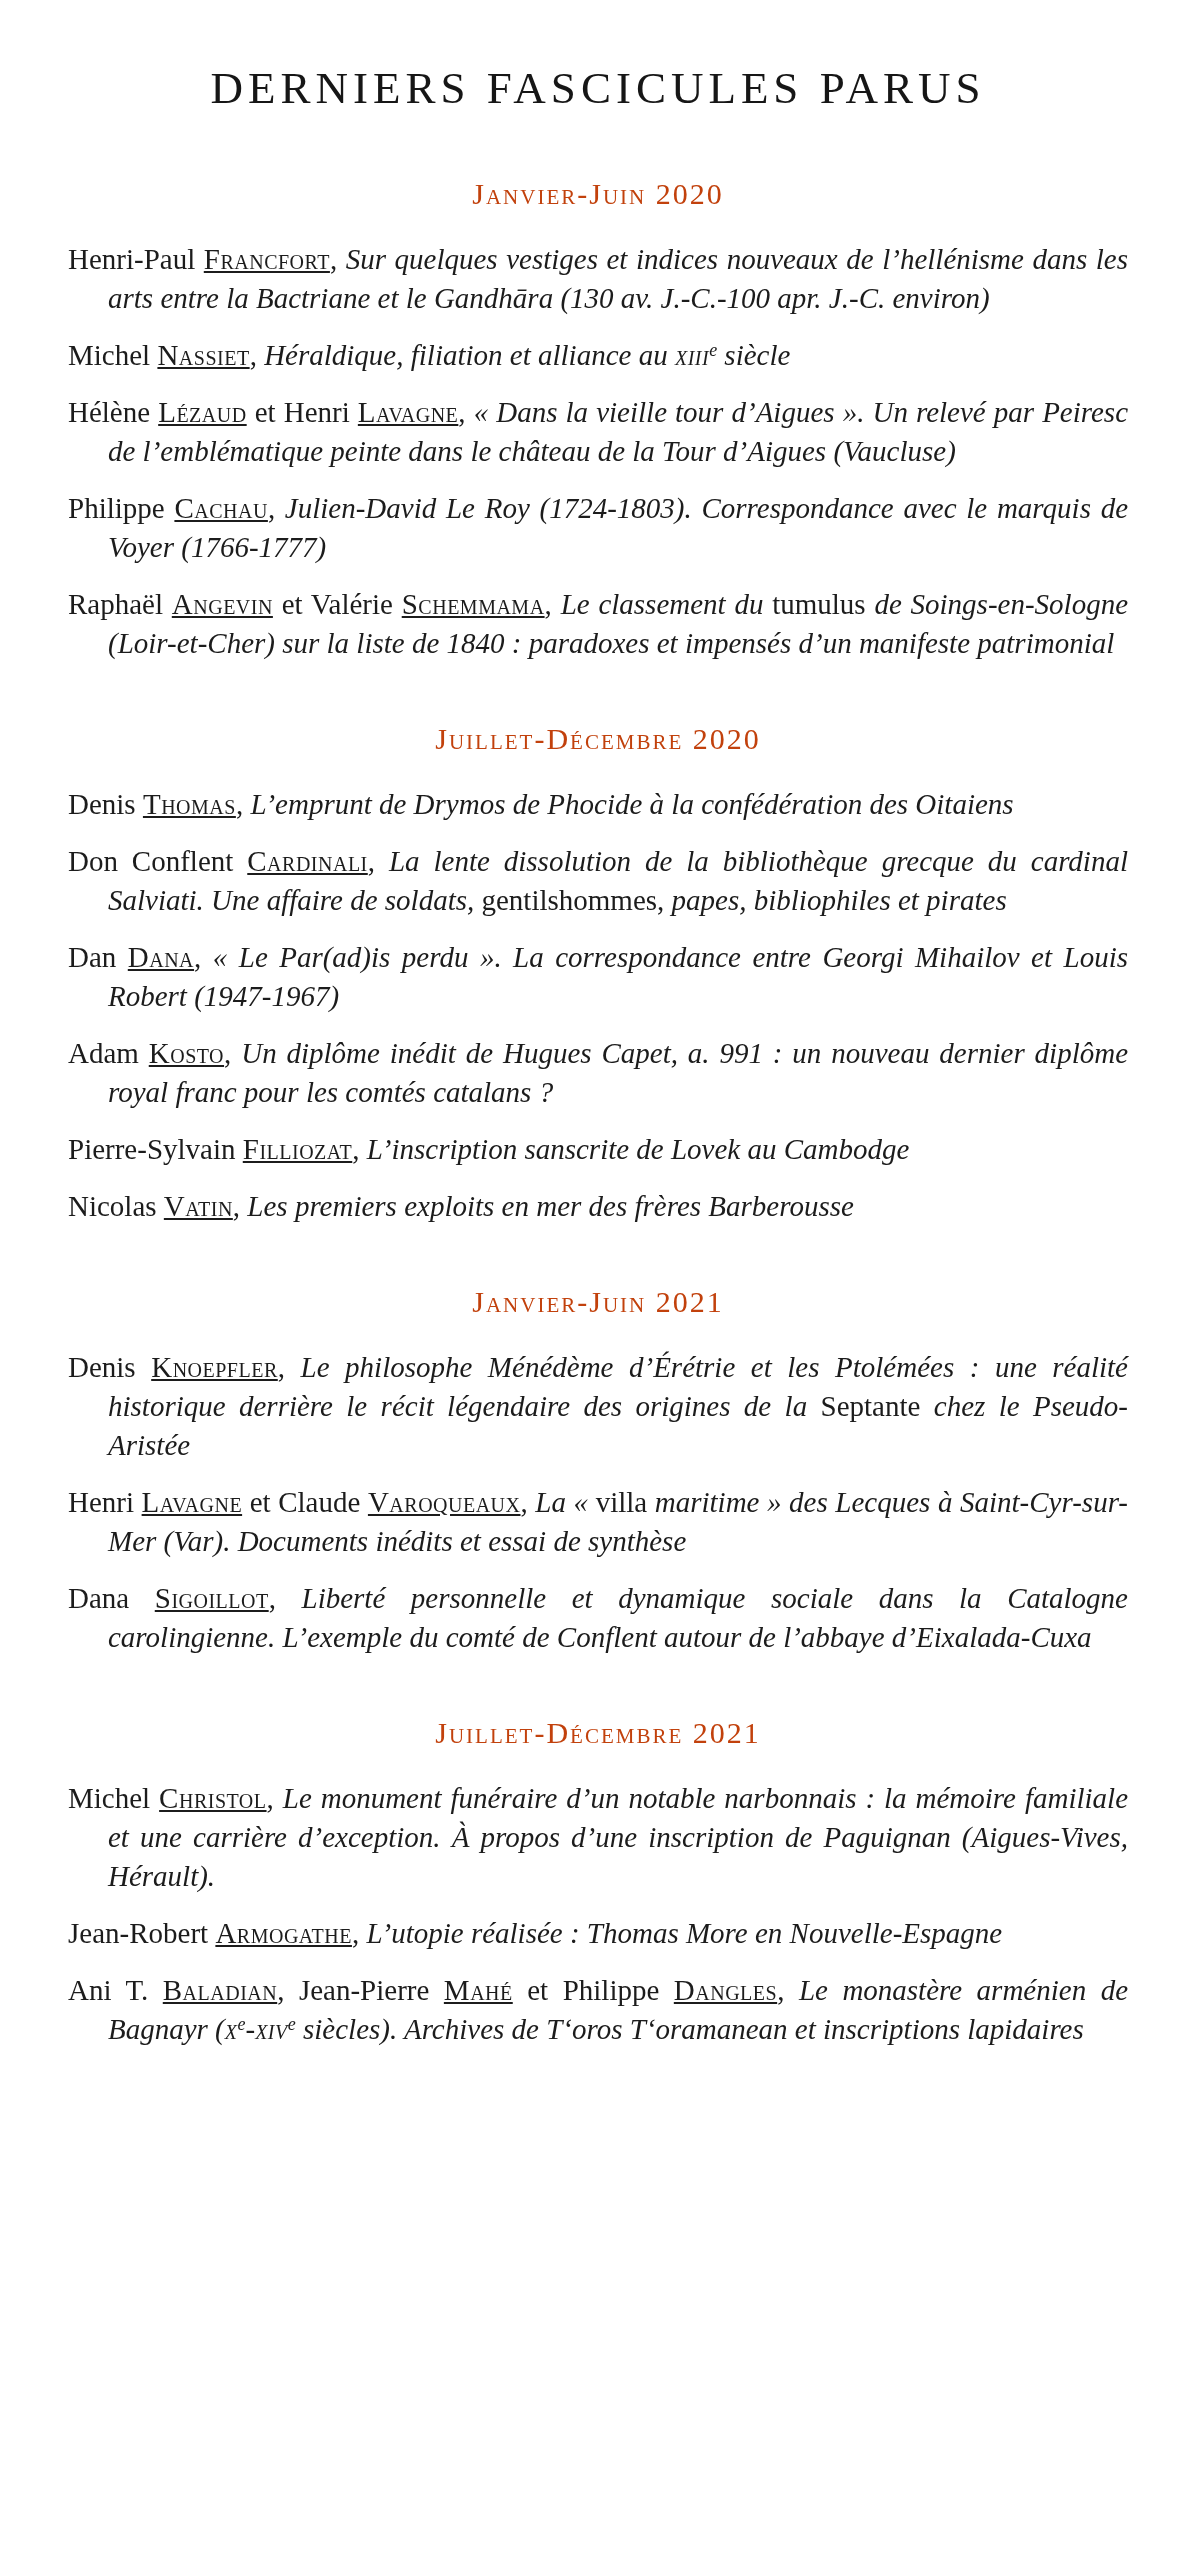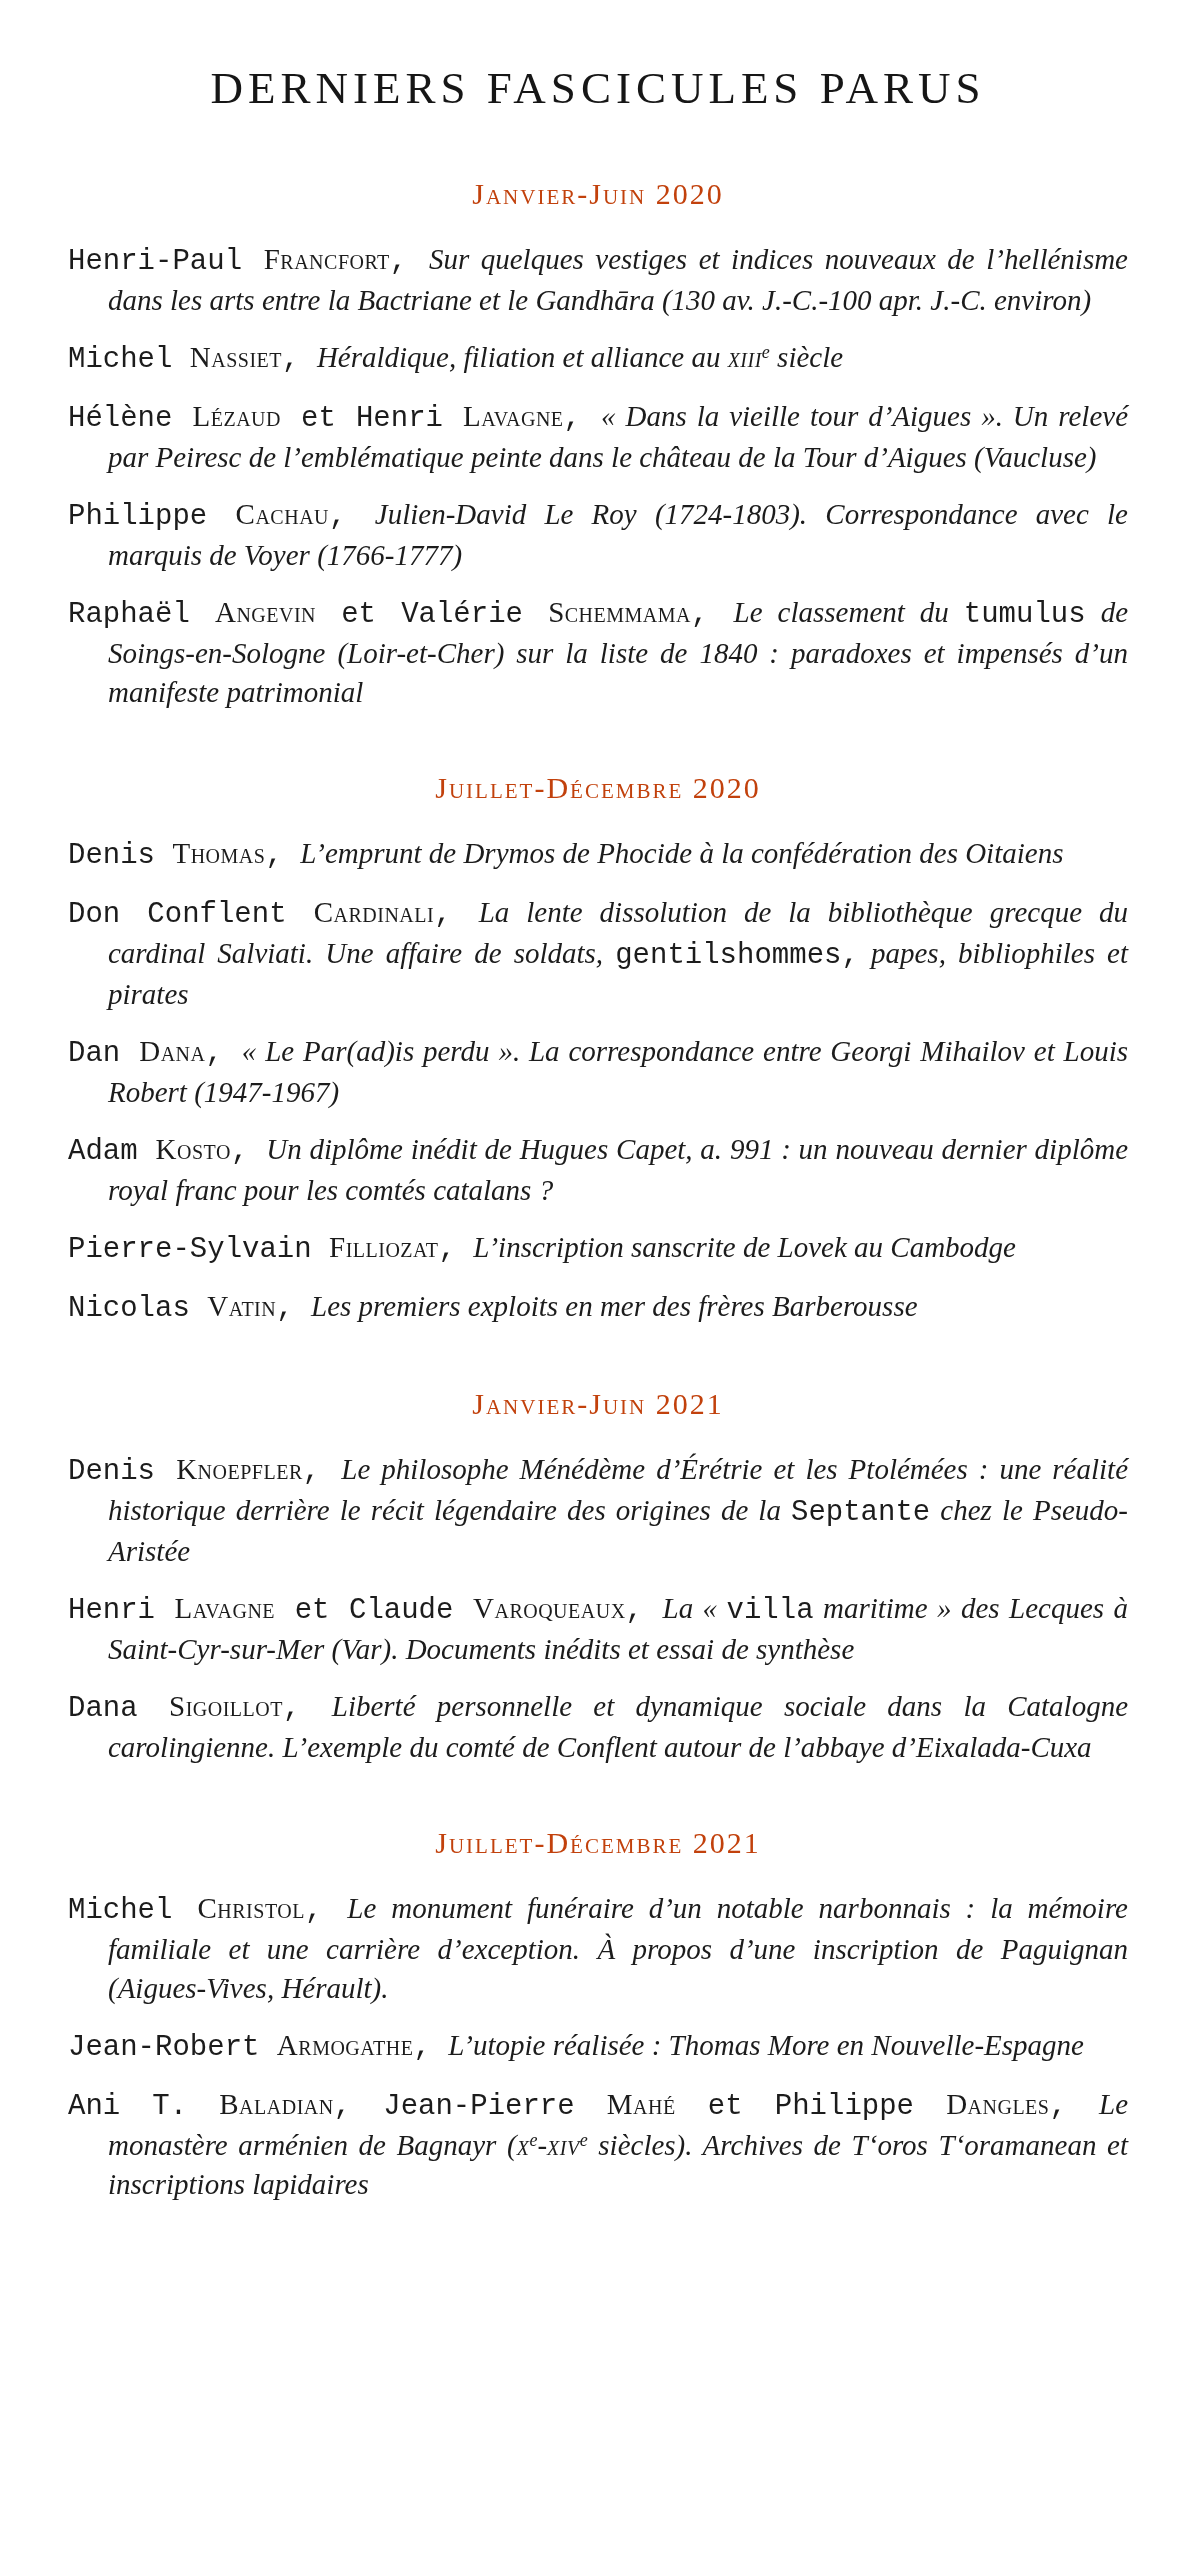--- a/index.html
+++ b/index.html
@@ -41,22 +41,22 @@
   }
   .entry {
     margin: 0 0 18px 0;
     font-size: 29px;
     line-height: 39px;
     text-align: justify;
     padding-left: 40px;
     text-indent: -40px;
   }
   .entry:last-child { margin-bottom: 0; }
-  .seg-rm   { font-style: normal; font-family: Liberation Mono, monospace; }
-  .seg-sc   { font-style: normal; font-variant: small-caps; letter-spacing: 0.5px; }
+  .seg-rm   { font-style: normal; }
+  .seg-sc   { font-style: normal; font-variant: small-caps; letter-spacing: 0.5px; text-decoration: underline; }
   .seg-it   { font-style: italic; }
   .seg-itsc { font-style: italic; font-variant: small-caps; letter-spacing: 0.5px; }
   .seg-sup  { font-style: italic; font-size: 0.62em; vertical-align: 0.5em; line-height: 0; }
 </style>
 </head>
 <body>
 
 <div class="page">
   <h1 class="doc-title">DERNIERS FASCICULES PARUS</h1>
   <div id="sections">

